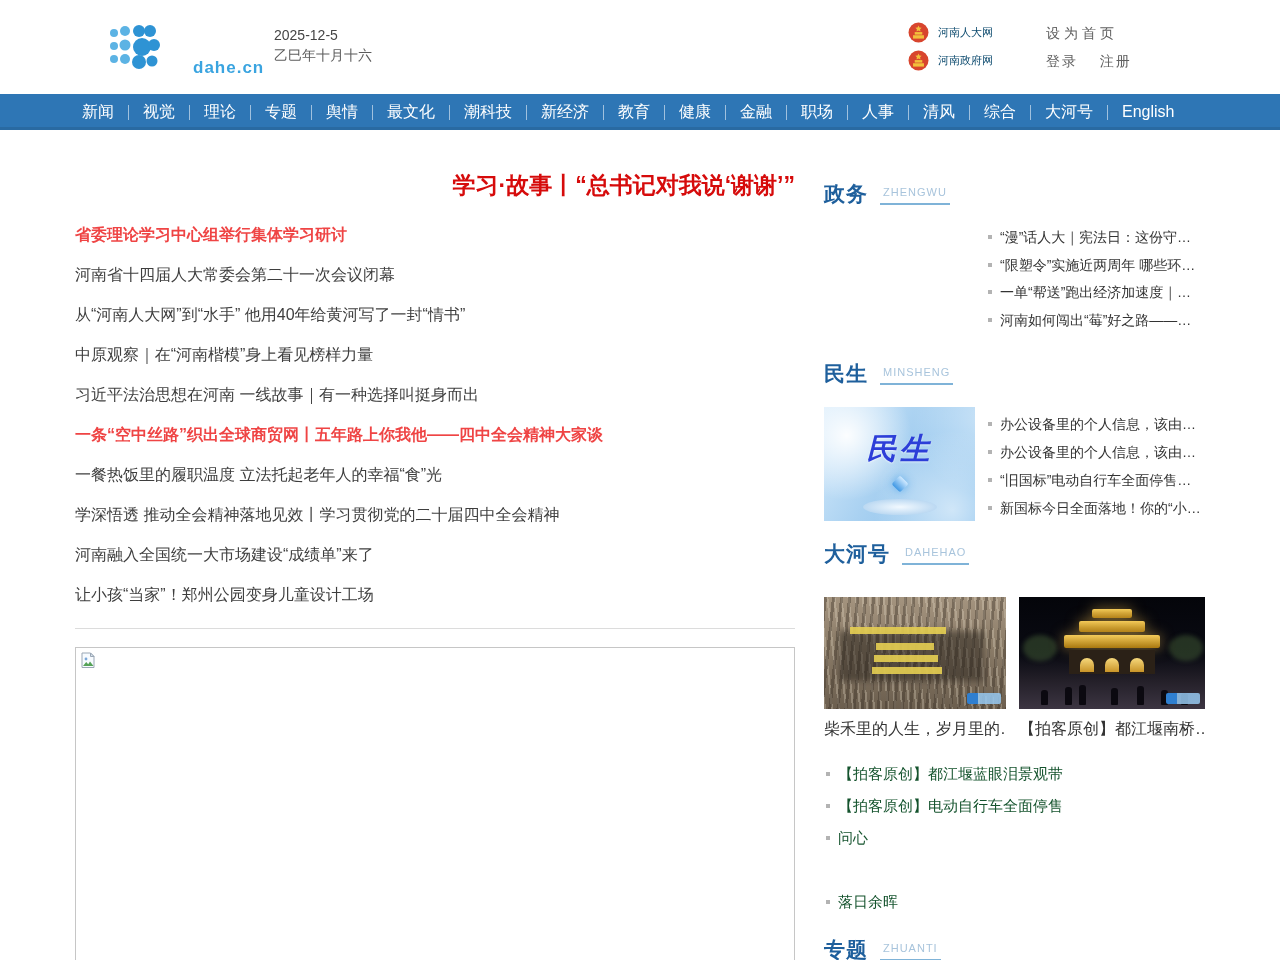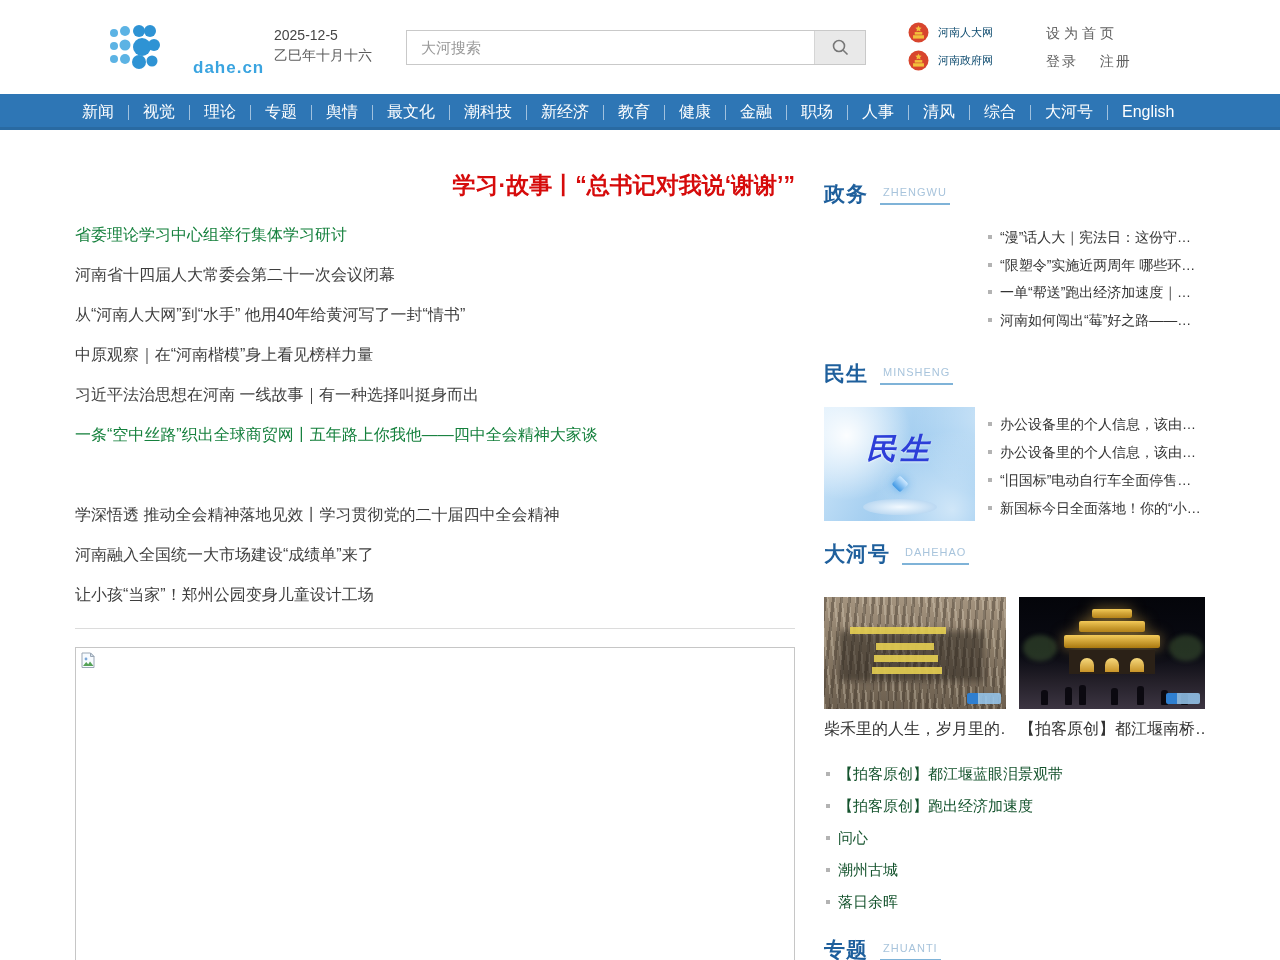--- a/index.html
+++ b/index.html
@@ -32,21 +32,21 @@
   .nav{position:absolute;left:0;top:94px;width:1280px;height:36px;background:var(--nav-blue);
     display:flex;align-items:center;padding-left:68px;box-shadow:inset 0 -3px rgba(0,0,0,.10);}
   .nav .item{color:#fff;font-size:16px;padding:0 14px;white-space:nowrap;cursor:pointer;}
   .nav .sep{width:1px;height:15px;background:rgba(255,255,255,.55);}
 
   
   .top-story{position:absolute;left:75px;top:172px;width:720px;font-size:23px;line-height:27px;font-weight:800;
     color:var(--headline-red);cursor:pointer;text-align:right;}
   .headline{position:absolute;left:75px;width:720px;height:22px;line-height:22px;font-size:16px;color:#3e3e3e;
     white-space:nowrap;overflow:hidden;cursor:pointer;}
-  .headline.bold{font-weight:400;color:#15803d;}
+  .headline.bold{font-weight:700;color:#ef4444;}
   .divider{position:absolute;left:75px;top:628px;width:720px;height:1px;background:#dcdcdc;}
   .media-box{position:absolute;left:75px;top:647px;width:720px;height:330px;border:1px solid #c6c6c6;background:#fff;}
   .media-box .bimg{position:absolute;left:4px;top:4px;}
 
   
   .sec-head{position:absolute;left:824px;display:flex;align-items:flex-start;text-align:right;}
   .sec-head .cn{font-size:21px;font-weight:800;color:var(--section-blue);letter-spacing:1px;cursor:pointer;}
   .sec-head .py{margin:6px 0 0 12px;font-size:11px;letter-spacing:1px;color:var(--pinyin-blue);
     border-bottom:2px solid var(--underline-blue);padding:0 3px 5px;}
   .side-item{position:absolute;height:18px;line-height:18px;font-size:14px;color:#333;white-space:nowrap;
@@ -120,29 +120,20 @@
         <circle cx="31" cy="40" r="7"></circle>
           <circle cx="44" cy="39" r="5.5"></circle>
       </g>
     </svg>
   </div>
   <div class="logo-domain">dahe.cn</div>
 
   <div class="date-g">2025-12-5</div>
   <div class="date-l">乙巳年十月十六</div>
 
-  <div class="search">
-    <input type="text" placeholder="大河搜索" style="">
-    <button class="search-btn">
-      <svg width="19" height="19" viewBox="0 0 19 19">
-        <circle cx="8" cy="8" r="5.5" fill="none" stroke="#777" stroke-width="1.6"></circle>
-        <line x1="12.2" y1="12.2" x2="16.5" y2="16.5" stroke="#777" stroke-width="1.6"></line>
-      </svg>
-    </button>
-  </div>
 
   <div class="partner" style="top:20px">
     <svg width="21" height="21" viewBox="0 0 20 20">
       <circle cx="10" cy="10" r="9.5" fill="#d8452e"></circle>
       <polygon points="10,3.4 10.9,5.3 13,5.5 11.5,6.9 11.9,9 10,8 8.1,9 8.5,6.9 7,5.5 9.1,5.3" fill="#f2c03c"></polygon>
       <rect x="6.4" y="9.6" width="7.2" height="2.4" fill="#f2c03c"></rect>
       <rect x="4.8" y="12.6" width="10.4" height="3.2" fill="#f2c03c"></rect>
     </svg>
     <span class="lbl">河南人大网</span>
   </div>
@@ -202,20 +193,21 @@
   </div>
 
   <div class="top-story">学习·故事丨“总书记对我说‘谢谢’”</div>
 
   <div class="headline bold" style="top:224px">省委理论学习中心组举行集体学习研讨</div>
   <div class="headline" style="top:264px">河南省十四届人大常委会第二十一次会议闭幕</div>
   <div class="headline" style="top:304px">从“河南人大网”到“水手” 他用40年给黄河写了一封“情书”</div>
   <div class="headline" style="top:344px">中原观察｜在“河南楷模”身上看见榜样力量</div>
   <div class="headline" style="top:384px">习近平法治思想在河南 一线故事｜有一种选择叫挺身而出</div>
   <div class="headline bold" style="top:424px">一条“空中丝路”织出全球商贸网丨五年路上你我他——四中全会精神大家谈</div>
+  <div class="headline" style="top:464px">一餐热饭里的履职温度 立法托起老年人的幸福“食”光</div>
   <div class="headline" style="top:504px">学深悟透 推动全会精神落地见效丨学习贯彻党的二十届四中全会精神</div>
   <div class="headline" style="top:544px">河南融入全国统一大市场建设“成绩单”来了</div>
   <div class="headline" style="top:584px">让小孩“当家”！郑州公园变身儿童设计工场</div>
 
   <div class="divider"></div>
 
   <div class="media-box">
     <svg class="bimg" width="17" height="17" viewBox="0 0 17 17">
       <path d="M2 1 h8.5 l3.5 3.5 V15.5 H2 Z" fill="#f7fbff" stroke="#9aa7b5" stroke-width="1"></path>
       <path d="M10.5 1 l3.5 3.5 h-3.5 Z" fill="#dbe6f0" stroke="#9aa7b5" stroke-width="1"></path>
@@ -281,23 +273,22 @@
     <div class="crowd" style="left:118px;height:19px"></div>
     <div class="crowd" style="left:142px"></div>
     <div class="crowd" style="left:162px;height:12px"></div>
     <div class="wm"></div>
   </div>
 
   <div class="dh-caption" style="left:824px;width:182px">柴禾里的人生，岁月里的…</div>
   <div class="dh-caption" style="left:1019px;width:186px">【拍客原创】都江堰南桥…</div>
 
   <div class="dh-item" style="top:764px"><span class="dot"></span><span>【拍客原创】都江堰蓝眼泪景观带</span></div>
-  <div class="dh-item" style="top:796px"><span class="dot"></span><span>【拍客原创】跑出经济加速度</span></div>
+  <div class="dh-item" style="top:796px"><span class="dot"></span><span>【拍客原创】电动自行车全面停售</span></div>
   <div class="dh-item" style="top:828px"><span class="dot"></span><span>问心</span></div>
-  <div class="dh-item" style="top:860px"><span class="dot"></span><span>潮州古城</span></div>
   <div class="dh-item" style="top:892px"><span class="dot"></span><span>落日余晖</span></div>
 
   <div class="sec-head" style="top:936px">
     <span class="cn">专题</span>
     <span class="py">ZHUANTI</span>
   </div>
 
 </div>
 
 </body></html>

